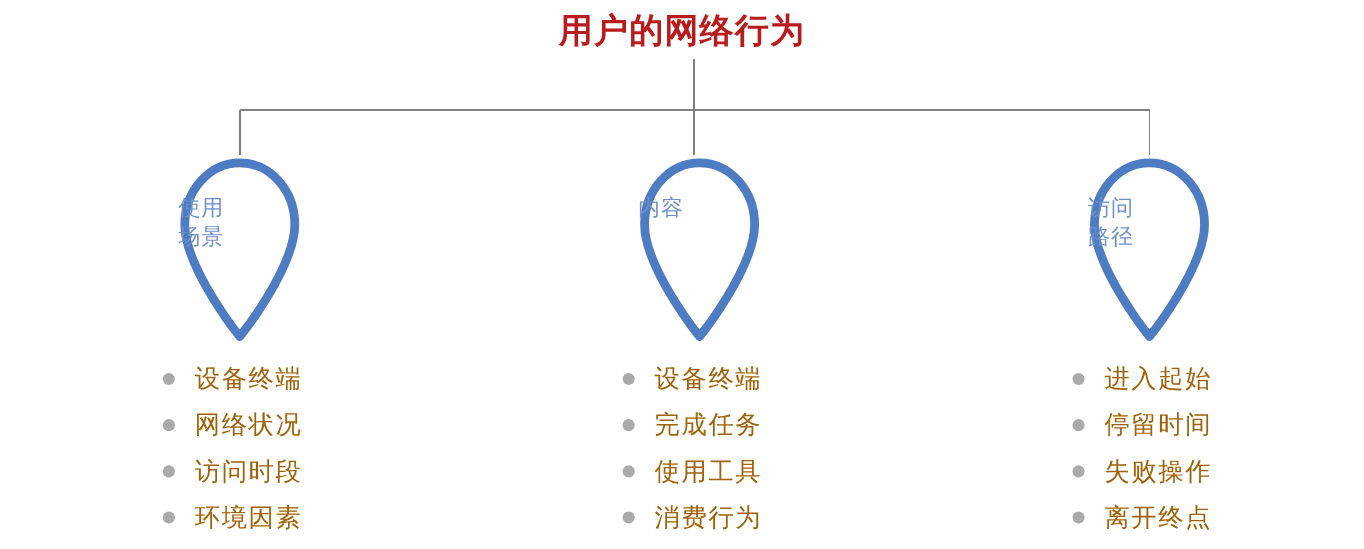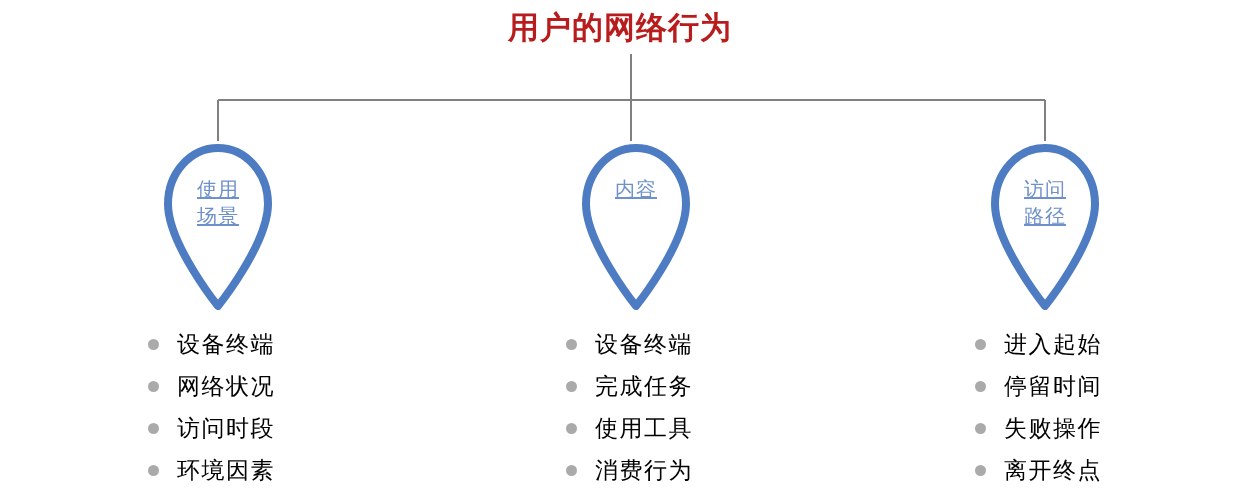--- a/index.html
+++ b/index.html
@@ -62,27 +62,26 @@
     left: 94px;
     top: 0;
     width: 112px;
     height: 170px;
   }
   .pin-label {
     position: absolute;
     left: 94px;
     top: 36px;
     width: 112px;
-    text-align: center;
+    text-align: left;
     font-size: 20px;
     line-height: 27px;
     color: #6e90cb;
     font-weight: normal;
     letter-spacing: 1px;
-    text-decoration: underline;
   }
   .pin-label span { display: block; }
 
   
   .bullet-list {
     position: absolute;
     top: 183px;
     left: 80px;
     width: 220px;
     margin: 0;
@@ -99,21 +98,21 @@
   .bullet-dot {
     width: 11px;
     height: 11px;
     border-radius: 50%;
     background: #aaaaaa;
     flex: 0 0 auto;
     margin-right: 18px;
   }
   .bullet-text {
     font-size: 23px;
-    color: #000000;
+    color: #a16207;
     letter-spacing: 1.5px;
     font-weight: normal;
   }
 </style>
 </head>
 <body>
 
 <div id="diagram-title">用户的网络行为</div>
 
 <svg id="connector-svg" viewBox="0 0 1240 499" xmlns="http://www.w3.org/2000/svg">

